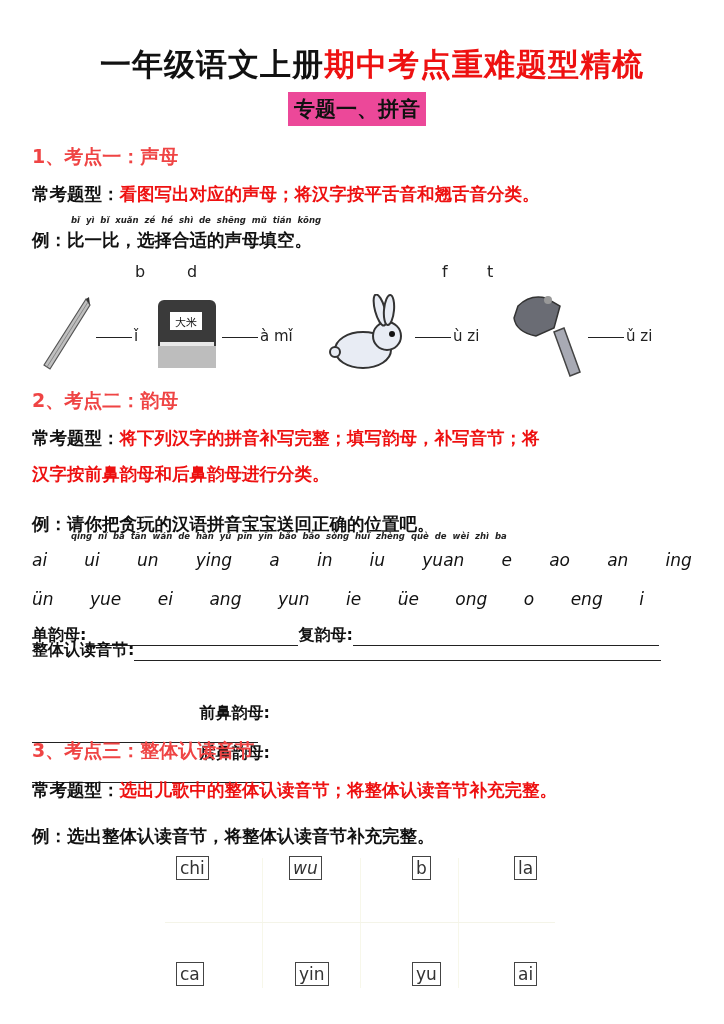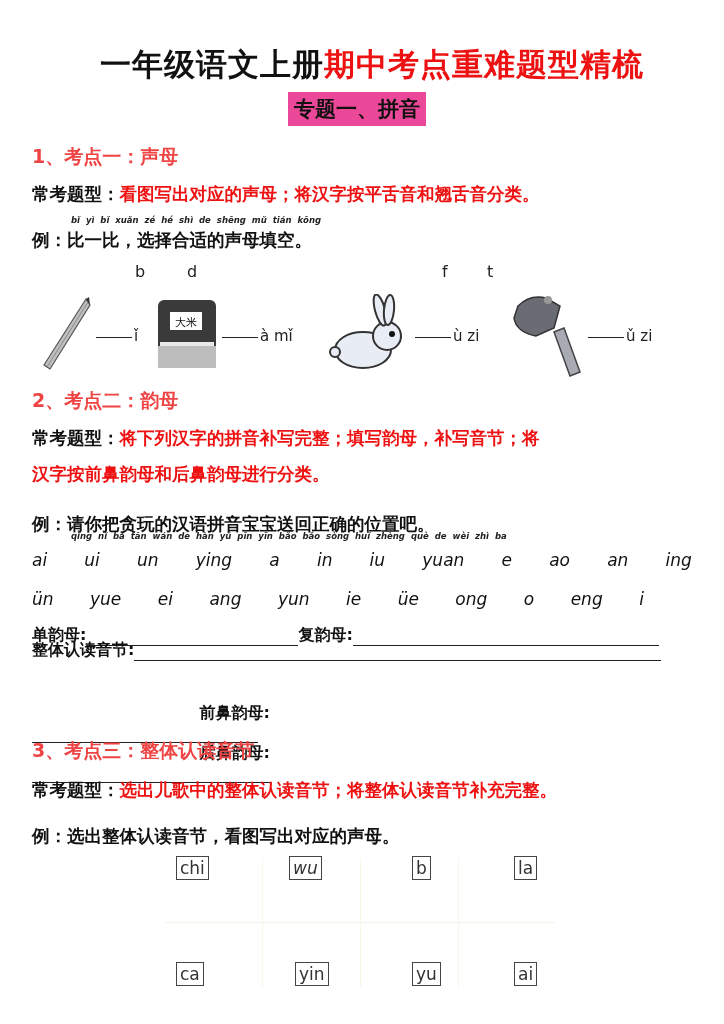--- a/index.html
+++ b/index.html
@@ -145,21 +145,21 @@
   <span class="fill-line" style="width:226px; margin-right:12px;"></span>
   <span>后鼻韵母:</span>
   <span class="fill-line" style="width:238px;"></span>
 </div>
 
 <div class="abs section-head" style="top:738px;">3、考点三：整体认读音节</div>
 <div class="abs qtype" style="top:772px;">
   <span class="lbl">常考题型：</span><span class="txt">选出儿歌中的整体认读音节；将整体认读音节补充完整。</span>
 </div>
 <div class="abs example" style="top:824px;">
-  <span>例：</span><span class="ruby"><span>选出整体认读音节，看图写出对应的声母。</span></span>
+  <span>例：</span><span class="ruby"><span>选出整体认读音节，将整体认读音节补充完整。</span></span>
 </div>
 
 <div class="abs grid-bg"></div>
 <div class="abs syl-box" style="left:176px; top:856px;">chi</div>
 <div class="abs syl-box" style="left:289px; top:856px;font-style:italic;">wu</div>
 <div class="abs syl-box" style="left:412px; top:856px;">b</div>
 <div class="abs syl-box" style="left:514px; top:856px;">la</div>
 <div class="abs syl-box" style="left:176px; top:962px;">ca</div>
 <div class="abs syl-box" style="left:295px; top:962px;">yin</div>
 <div class="abs syl-box" style="left:412px; top:962px;">yu</div>

